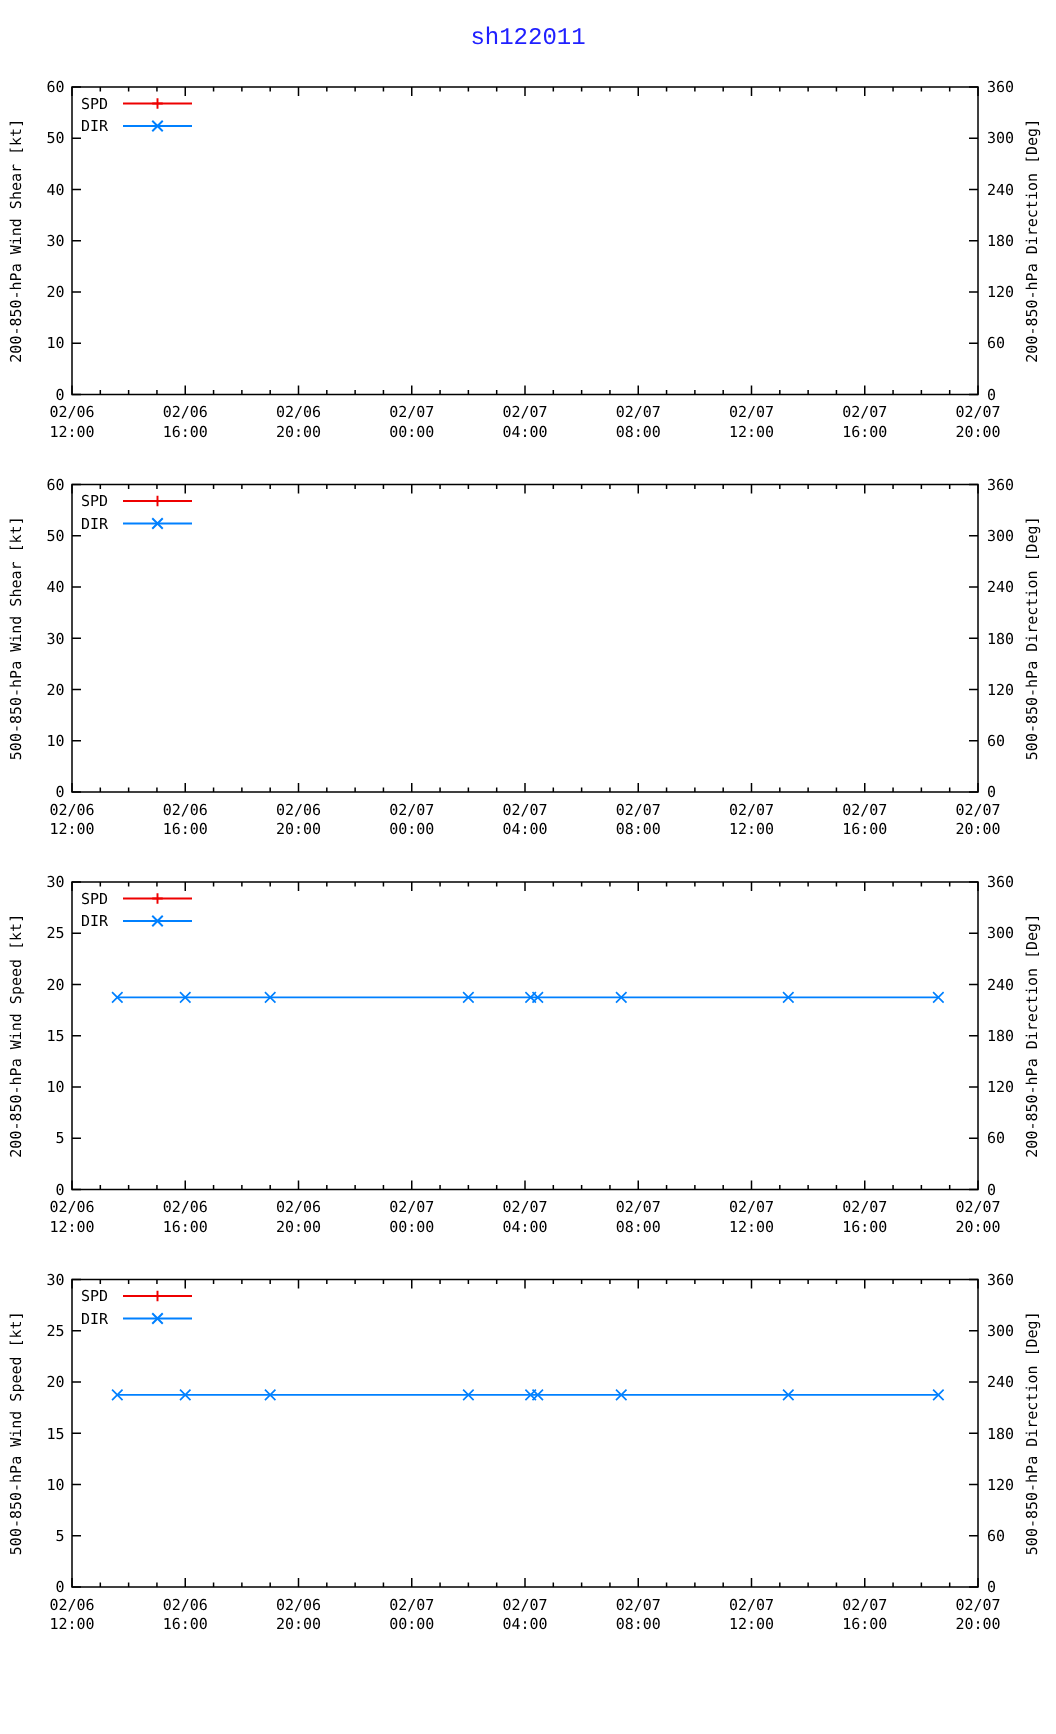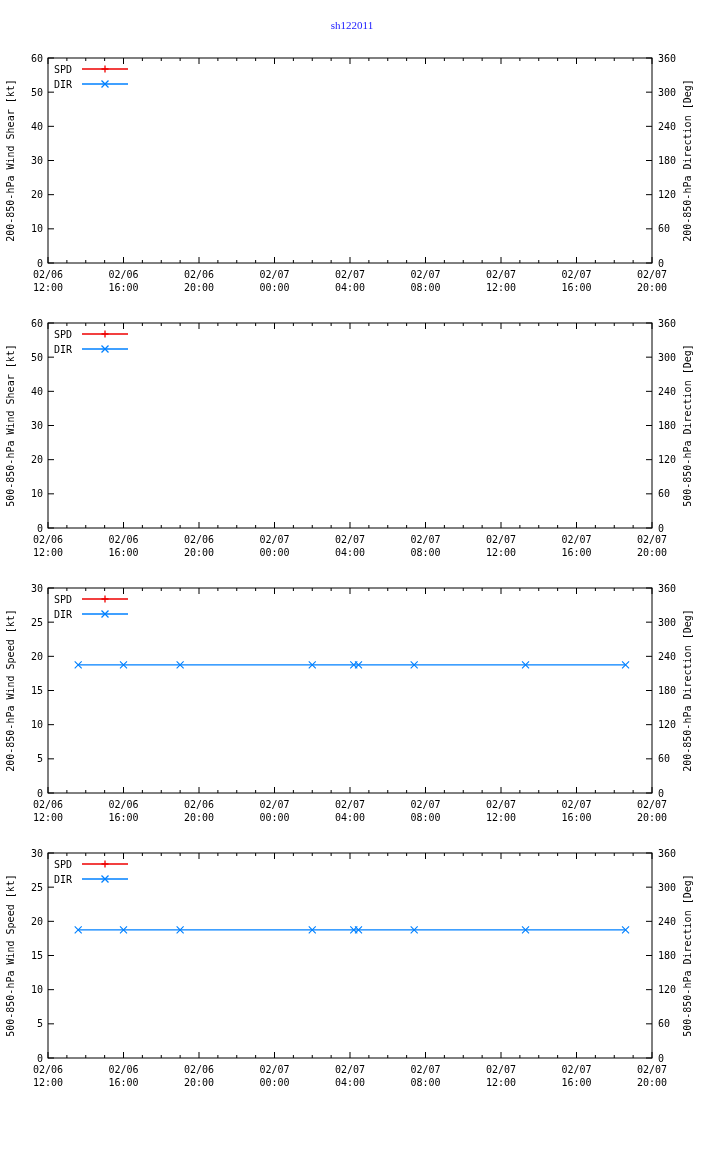--- a/index.html
+++ b/index.html
@@ -1,19 +1,19 @@
 <!DOCTYPE html>
 <html><head>
 <meta charset="utf-8">
 <style>
   html,body{margin:0;padding:0;background:#ffffff;}
   .page{position:relative;width:704px;height:1156px;background:#ffffff;overflow:hidden;
         font-family:"DejaVu Sans Mono", monospace;}
   .title{height:50px;display:flex;align-items:center;justify-content:center;
-         font-family:Liberation Serif, serif;font-size:11px;}
+         font-family:Liberation Mono, monospace;font-size:16px;}
   .chart{width:704px;height:265px;}
   svg text{font-family:"DejaVu Sans Mono", monospace;fill:#000;}
   svg .tl{font-size:10px;}
   svg .al{font-size:10px;}
 </style>
 </head>
 <body>
 
 <div class="page">
   <div class="title" style="color: rgb(32, 32, 255);">sh122011</div>

